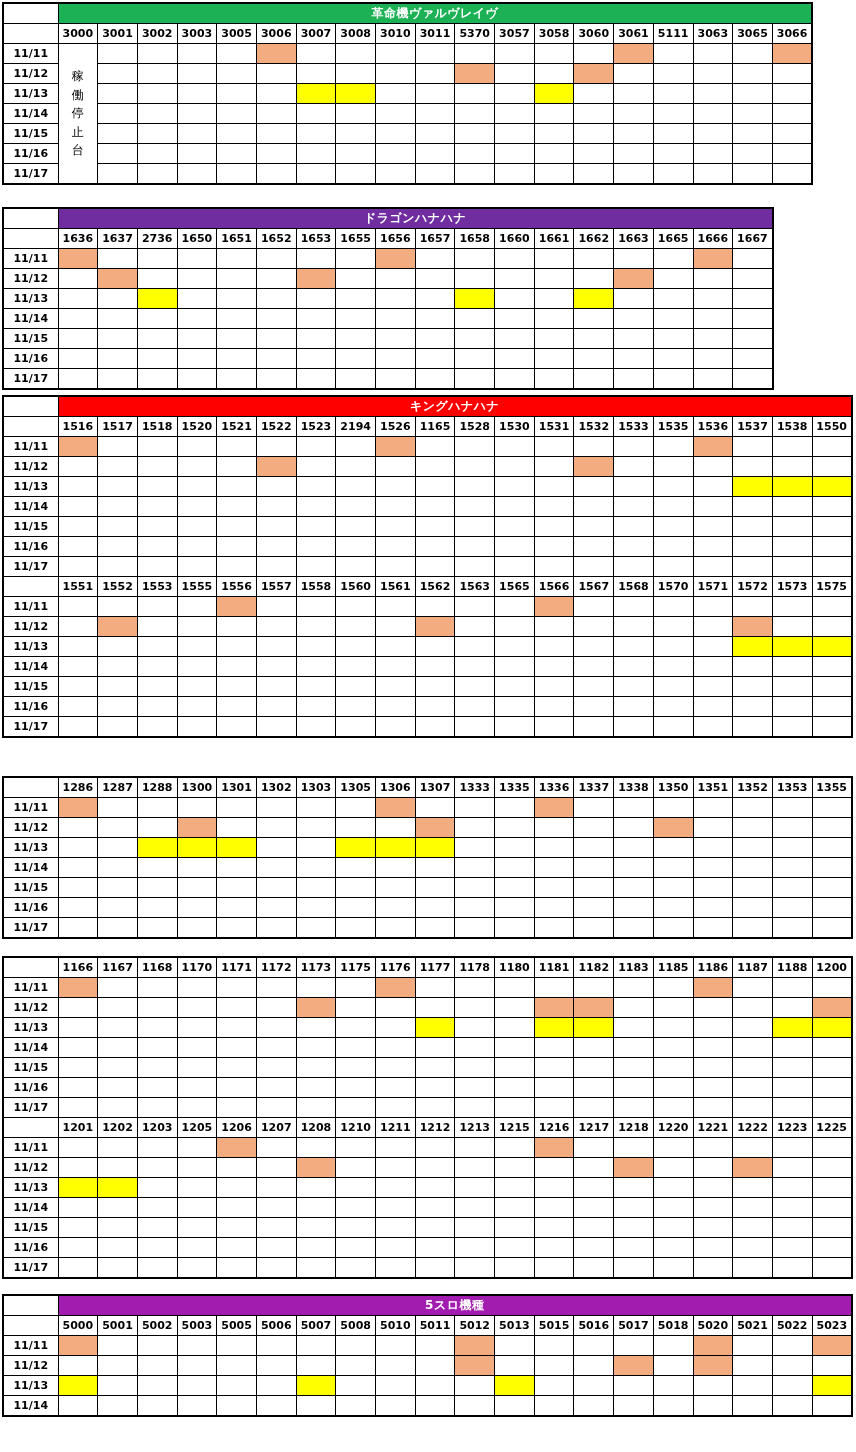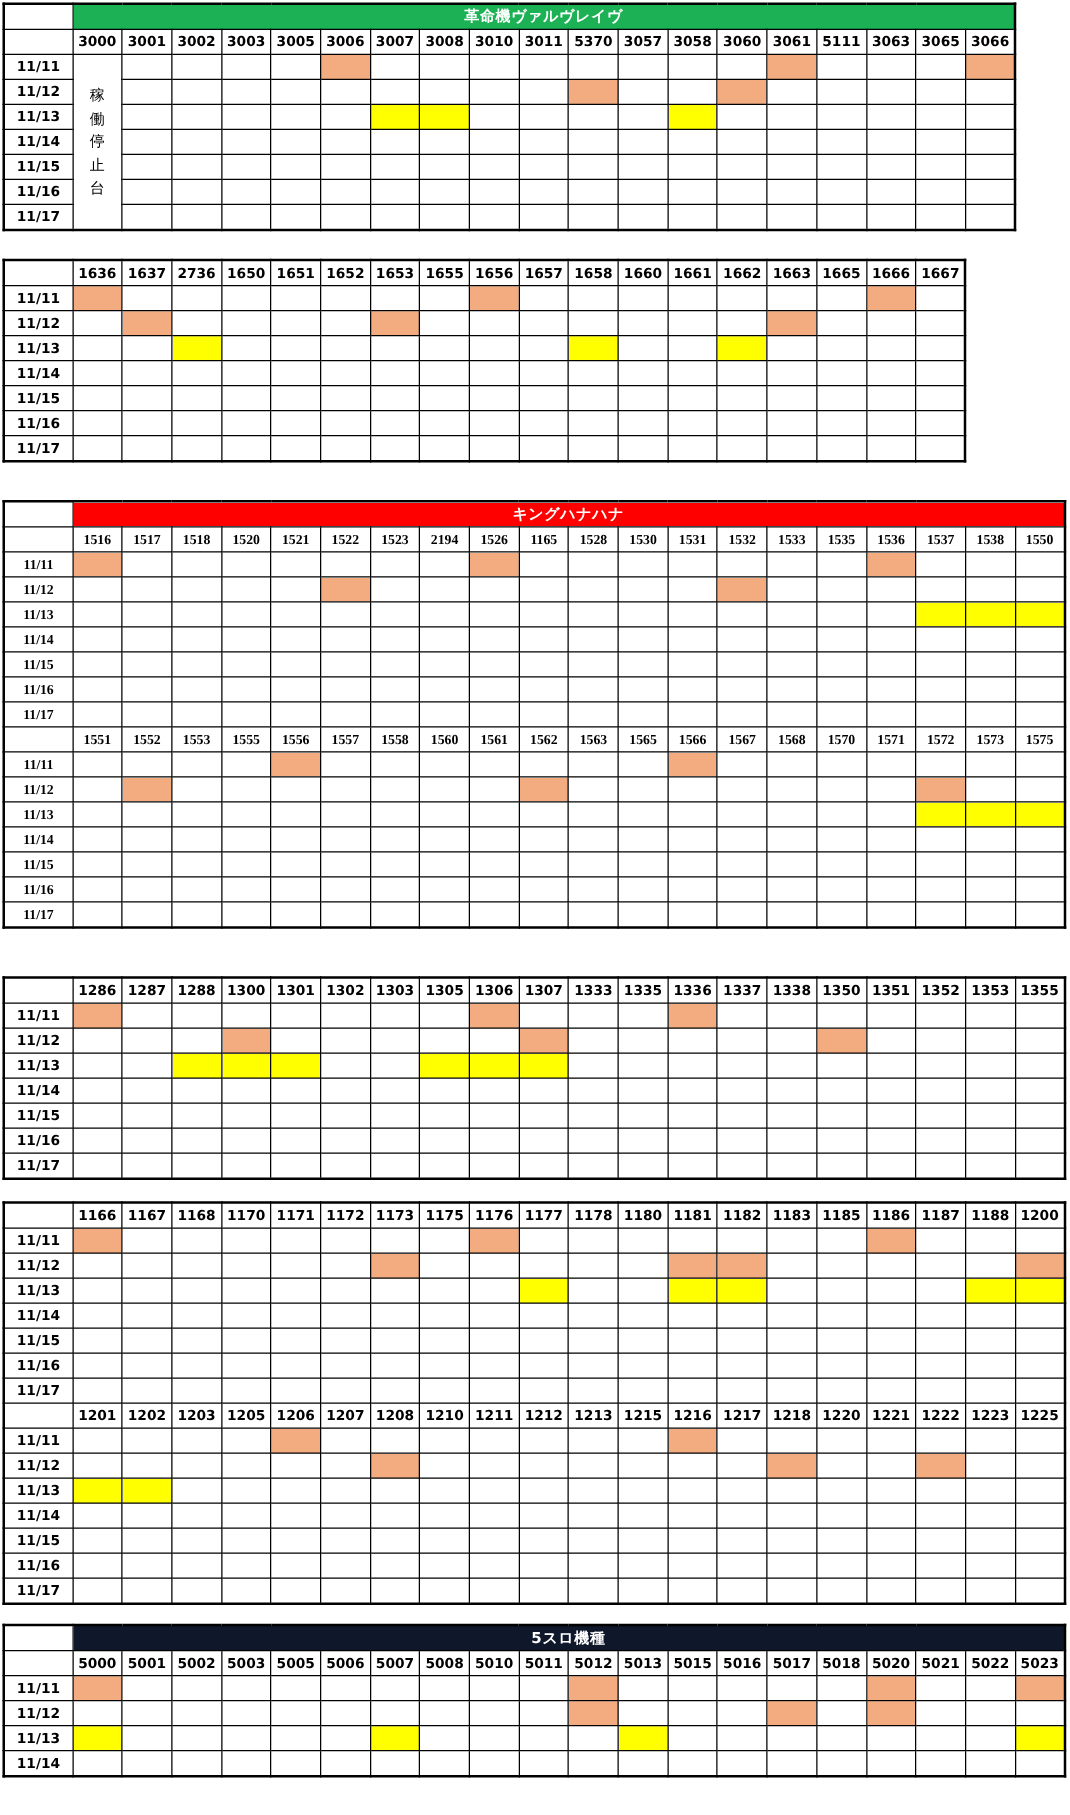--- a/index.html
+++ b/index.html
@@ -289,20 +289,24 @@
         <col style="width: 39.7px;">
         <col style="width: 39.7px;">
         <col style="width: 39.7px;">
         <col style="width: 39.7px;">
         <col style="width: 39.7px;">
         <col style="width: 39.7px;">
       </colgroup>
       <tbody>
         <tr>
           <td class="corner-cell"></td>
+          <td class="title-cell" colspan="18" style="background: rgb(111, 45, 160); color: rgb(255, 255, 255);">ドラゴンハナハナ</td>
+        </tr>
+        <tr>
+          <td class="corner-cell"></td>
           <td class="colhead-cell">1636</td>
           <td class="colhead-cell">1637</td>
           <td class="colhead-cell">2736</td>
           <td class="colhead-cell">1650</td>
           <td class="colhead-cell">1651</td>
           <td class="colhead-cell">1652</td>
           <td class="colhead-cell">1653</td>
           <td class="colhead-cell">1655</td>
           <td class="colhead-cell">1656</td>
           <td class="colhead-cell">1657</td>
@@ -457,21 +461,21 @@
           <td class="grid-cell"></td>
           <td class="grid-cell"></td>
           <td class="grid-cell"></td>
           <td class="grid-cell"></td>
           <td class="grid-cell"></td>
           <td class="grid-cell"></td>
           <td class="grid-cell"></td>
         </tr>
       </tbody>
     </table>
-    <table class="sheet-table" style="width: 849px; margin-top: 30px; font-family: Liberation Serif, serif;">
+    <table class="sheet-table" style="width: 849px; margin-top: 5px;">
       <colgroup>
         <col style="width: 55px;">
         <col style="width: 39.7px;">
         <col style="width: 39.7px;">
         <col style="width: 39.7px;">
         <col style="width: 39.7px;">
         <col style="width: 39.7px;">
         <col style="width: 39.7px;">
         <col style="width: 39.7px;">
         <col style="width: 39.7px;">
@@ -1489,21 +1493,21 @@
         <col style="width: 39.7px;">
         <col style="width: 39.7px;">
         <col style="width: 39.7px;">
         <col style="width: 39.7px;">
         <col style="width: 39.7px;">
         <col style="width: 39.7px;">
       </colgroup>
       <tbody>
         <tr>
           <td class="corner-cell"></td>
-          <td class="title-cell" colspan="20" style="background: #0f172a; color: rgb(255, 255, 255);">5スロ機種</td>
+          <td class="title-cell" colspan="20" style="background: #a21caf; color: rgb(255, 255, 255);">5スロ機種</td>
         </tr>
         <tr>
           <td class="corner-cell"></td>
           <td class="colhead-cell">5000</td>
           <td class="colhead-cell">5001</td>
           <td class="colhead-cell">5002</td>
           <td class="colhead-cell">5003</td>
           <td class="colhead-cell">5005</td>
           <td class="colhead-cell">5006</td>
           <td class="colhead-cell">5007</td>

